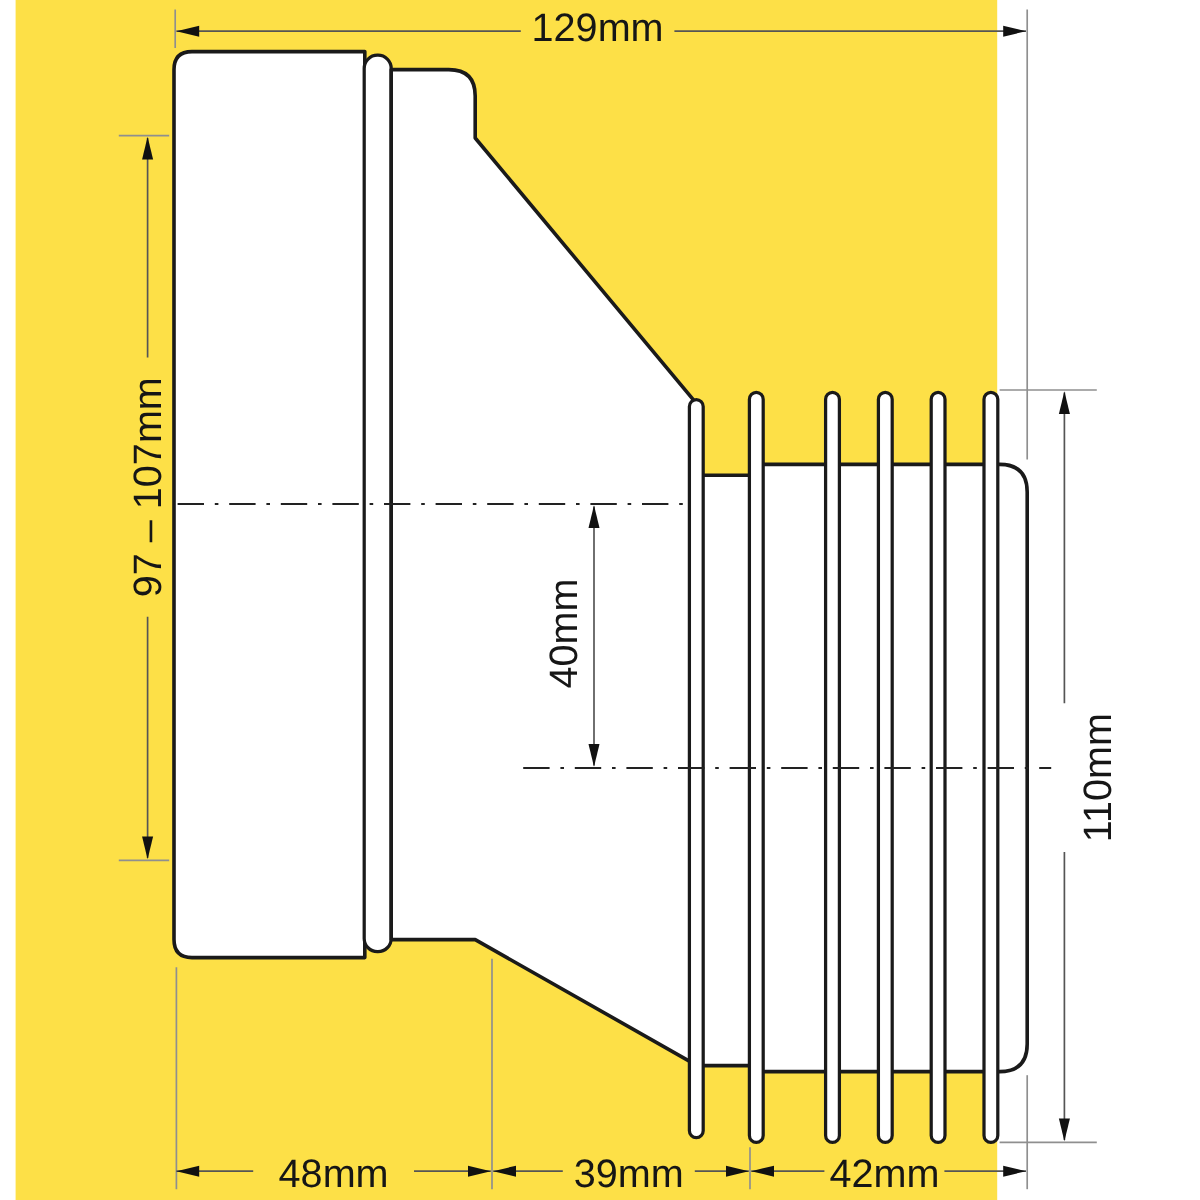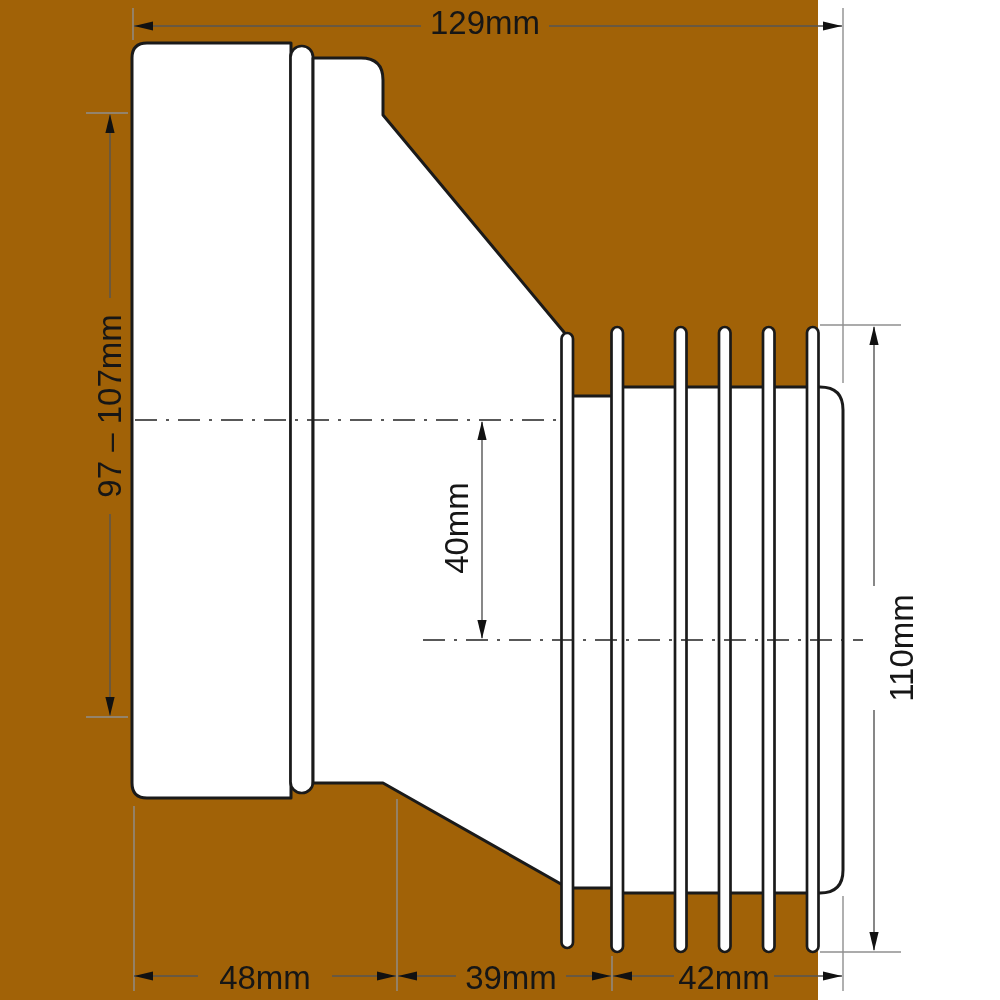--- a/index.html
+++ b/index.html
@@ -1,16 +1,16 @@
 <!DOCTYPE html>
 <html><head>
 <meta charset="utf-8">
 <style>
   html,body{margin:0;padding:0;background:#ffffff;}
-  .stage{width:818px;height:1000px;position:relative;background:#a16207;}
+  .stage{width:818px;height:1000px;position:relative;background:#fde047;margin-left:13px;}
   svg{display:block;}
   .outline{fill:#ffffff;stroke:#1a1a1a;stroke-width:3;stroke-linejoin:round;}
   .outline-thin{fill:#ffffff;stroke:#1a1a1a;stroke-width:2.7;stroke-linejoin:round;}
   .dimline{stroke:#555555;stroke-width:1.4;fill:none;}
   .extline{stroke:#8f8f8f;stroke-width:1.4;fill:none;}
   .centerline{stroke:#222222;stroke-width:1.6;fill:none;stroke-dasharray:22 9 3 9;}
   .arrow{fill:#111111;stroke:none;}
   .dimtext{font-family:"Liberation Sans","DejaVu Sans",sans-serif;font-size:33px;fill:#161616;text-anchor:middle;}
 </style>
 </head>

